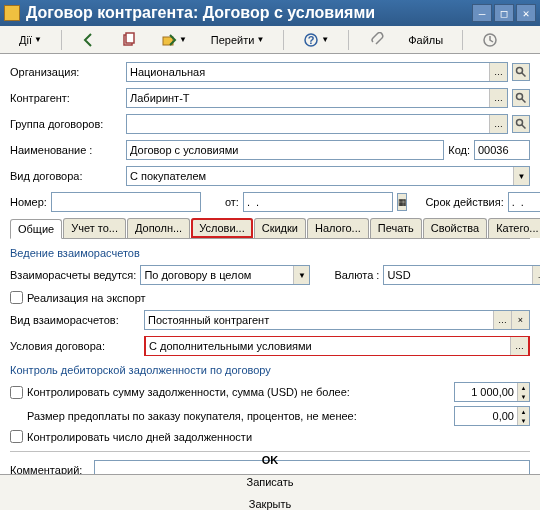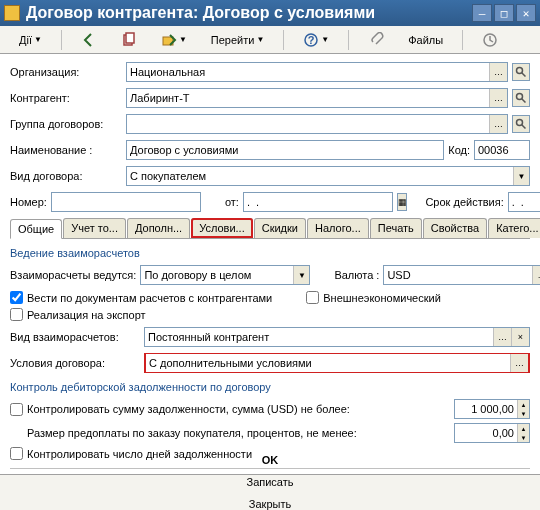--- a/index.html
+++ b/index.html
@@ -214,26 +214,20 @@
       <div class="darrow">▼</div>
     </div>
     <span class="lbl" style="margin-left:20px">Валюта :</span>
     <div class="field" style="flex:0 0 60px">
       <input value="USD" style="">
       <div class="fld-btn">…</div>
     </div>
 
   </div>
 
-  <div class="checkbox-row">
-    <input type="checkbox" checked="" style="">
-    <span class="lbl">Вести по документам расчетов с контрагентами</span>
-    <input type="checkbox" style="margin-left: 30px;">
-    <span class="lbl">Внешнеэкономический</span>
-  </div>
 
   <div class="checkbox-row">
     <input type="checkbox" style="">
     <span class="lbl">Реализация на экспорт</span>
   </div>
 
   <div class="row" style="margin-top:6px">
     <span class="lbl" style="width:130px">Вид взаиморасчетов:</span>
     <div class="field">
       <input value="Постоянный контрагент" style="">

